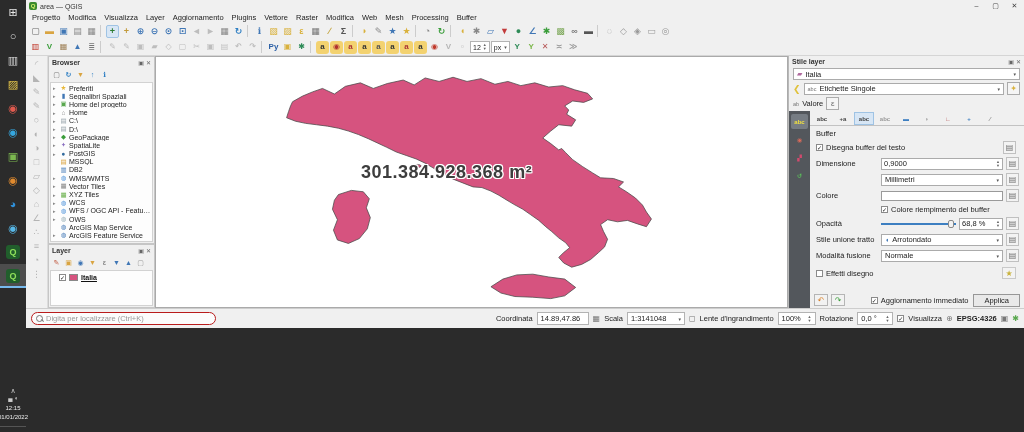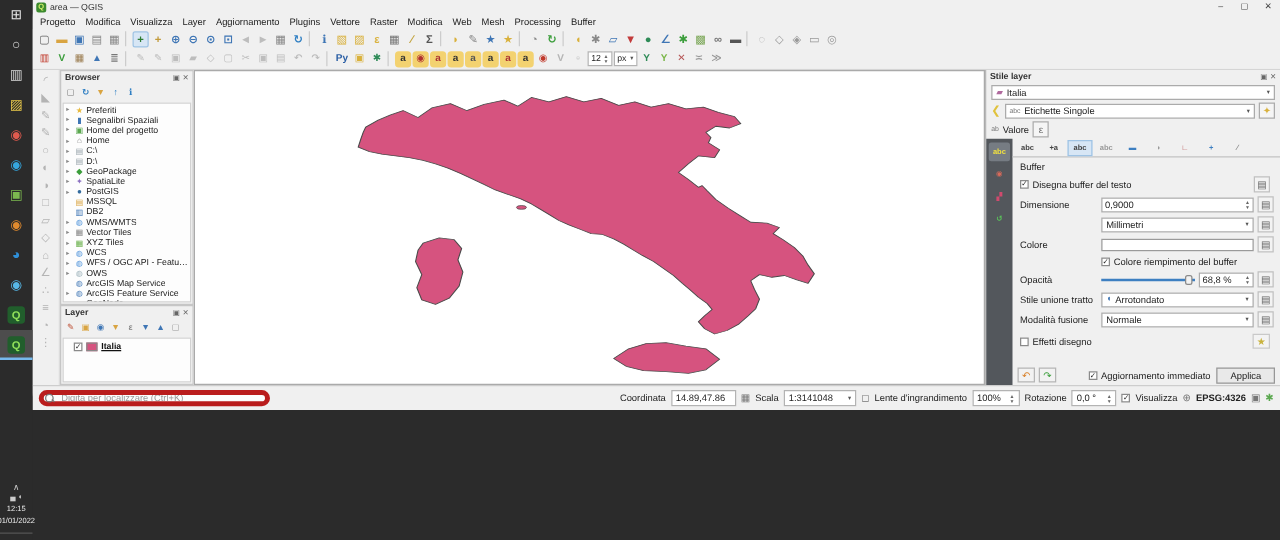--- a/index.html
+++ b/index.html
@@ -128,21 +128,21 @@
   #apply-btn { margin-left:2px; border:1px solid #979797; background:#e9e9e9; font-size:7.5px;
     padding:1px 10px; color:#222;}
   .ovr { font-size:8px; color:#666; width:13px; height:13px; border:1px solid #c0c0c0;
     background:#f3f3f3; display:flex; align-items:center; justify-content:center;}
   .starbtn { margin-left:auto; width:14px; height:12px; border:1px solid #c9c9c9; background:#f3f3f3;
     color:#c9b23c; font-size:8px; display:flex; align-items:center; justify-content:center;}
 
   
   #statusbar { height:20px; border-top:1px solid #cdcdcd; background:#f0f0f0; display:flex;
     align-items:center; font-size:7.5px; color:#222; gap:4px; padding:0 5px;}
-  #locator { width:185px; height:13px; border:4px solid #b91c1c; border-radius:7px; background:#fcfcfc;
+  #locator { width:185px; height:13px; border:1px solid #b91c1c; border-radius:7px; background:#fcfcfc;
     font-size:7.5px; padding:0 6px 0 14px; color:#333; font-family:inherit;}
   #locator::placeholder { color:#999; }
   .mag { position:relative; width:9px; height:9px; flex:none;}
   .mag::before { content:""; position:absolute; left:1px; top:1px; width:5px; height:5px;
     border:1.2px solid #777; border-radius:50%;}
   .mag::after { content:""; position:absolute; left:6.3px; top:6.3px; width:3px; height:1.2px;
     background:#777; transform:rotate(45deg);}
   #locator-wrap{ position:relative; display:flex; align-items:center;}
   #locator-wrap .mag{ position:absolute; left:4px; }
   .sb-field { background:#fff; border:1px solid #b3b3b3; height:13px; display:flex;
@@ -785,20 +785,21 @@
              L376,226 L368,218 L359,211 L352,205 L344,198 L336,192 L327,187 L318,186 L309,181 L300,176
              L292,171 L284,164 L277,158 L270,152 L261,146 L251,141 L241,136 L231,129 L222,123 L213,117
              L203,111 L193,106 L183,102 L172,99 L161,97 L150,95 L140,92 L131,87 L133,78 L135,70 Z" fill="#d6537f"></path>
 
         <path stroke="#4a4a4a" stroke-width="0.9" stroke-linejoin="round" d="M336,329 L348,318 L362,312 L378,311 L394,315 L410,318 L421,330 L410,342 L396,346 L378,344 L360,343 L346,338 Z" fill="#d6537f"></path>
 
         <path stroke="#4a4a4a" stroke-width="0.9" stroke-linejoin="round" d="M183,197 L196,191 L208,193 L214,203 L211,216 L215,230 L212,246 L204,260 L193,267 L182,262 L178,248 L182,233 L177,218 L179,205 Z" fill="#d6537f"></path>
 
         <ellipse cx="262" cy="156" rx="4" ry="2.2" stroke="#4a4a4a" stroke-width="0.7" fill="#d6537f"></ellipse>
       </svg>
+      <div id="area-label">301.384.928.368 m²</div>
     </div>
 
     <div id="style-panel">
       <div class="panel-head">
         <span>Stile layer</span>
         <span class="ph-btns">
           <span>▣</span>
           <span>✕</span>
         </span>
       </div>

